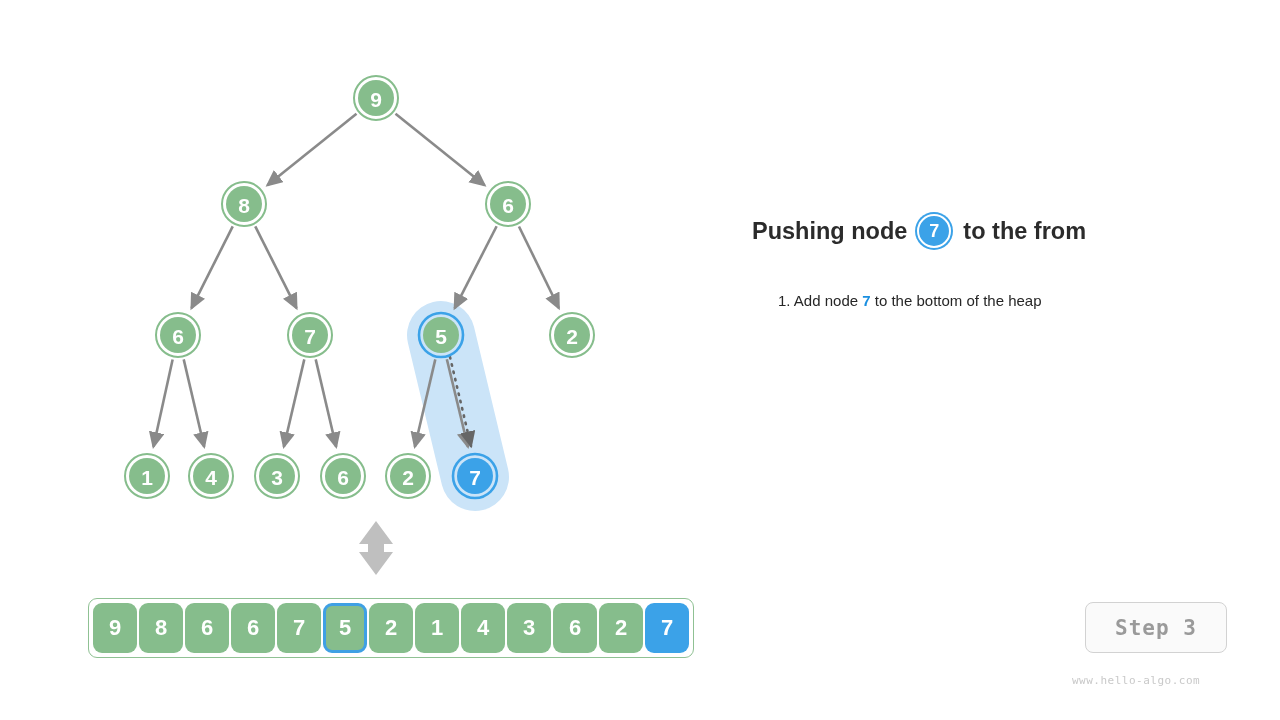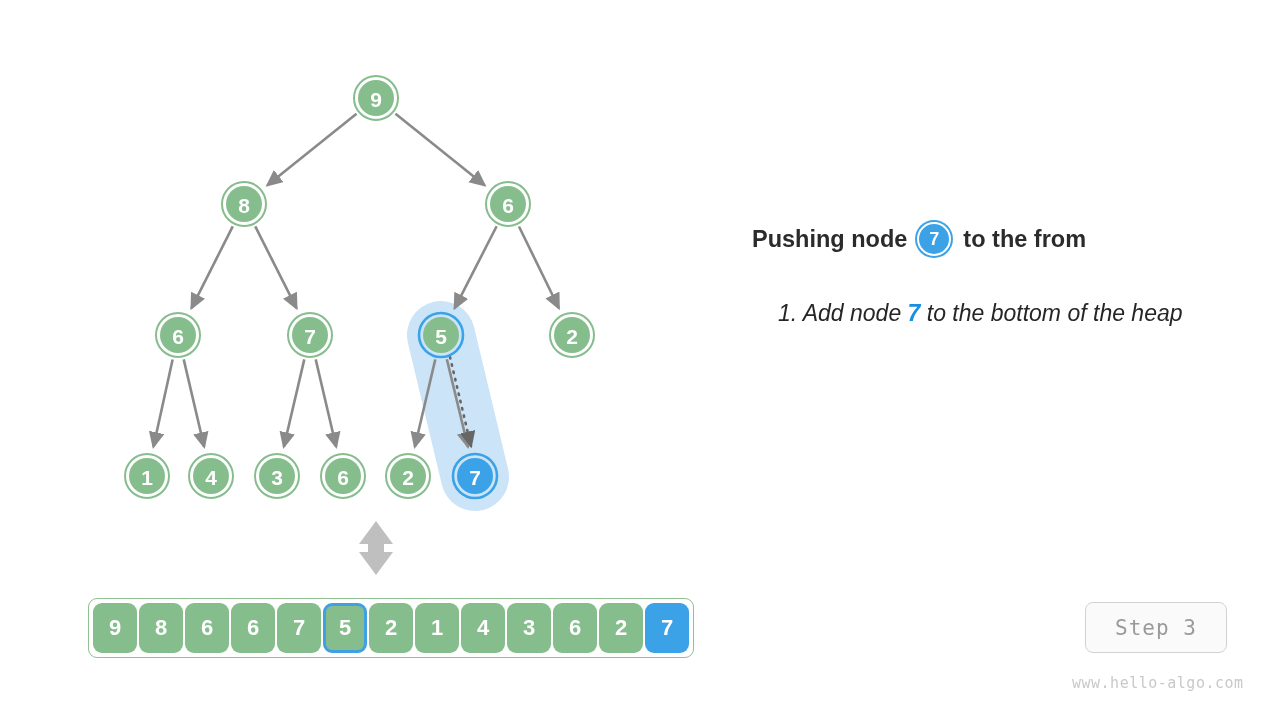--- a/index.html
+++ b/index.html
@@ -78,21 +78,20 @@
     background: #3ba2e8;
   }
 
   
   #panel {
     position: absolute;
     left: 752px;
     top: 0;
     width: 500px;
     height: 620px;
-    margin-top: 8px;
   }
   #title {
     position: absolute;
     left: 0;
     top: 214px;
     font-size: 23.5px;
     font-weight: bold;
     color: #2b2b2b;
     white-space: nowrap;
     display: flex;
@@ -112,24 +111,23 @@
     border: 2px solid #ffffff;
     box-shadow: 0 0 0 2px #3ba2e8;
     color: #ffffff;
     font-size: 18px;
     font-weight: 600;
     box-sizing: border-box;
   }
   .step-line {
     position: absolute;
     left: 26px;
-    font-size: 23px;
+    font-size: 15px;
     color: #262626;
     white-space: nowrap;
-    font-style: italic;
   }
   #step1 { top: 292px; }
   #step2 { top: 345px; }
   .blue-num { color: #1a8fe0; font-weight: bold; }
   .green-num { color: #3ba24d; font-weight: bold; }
 
   #hint {
     position: absolute;
     left: 752px;
     top: 396px;
@@ -151,30 +149,30 @@
     height: 51px;
     box-sizing: border-box;
     border: 1px solid #d2d2d2;
     border-radius: 8px;
     background: #fafafa;
     display: flex;
     align-items: center;
     justify-content: center;
     font-family: "DejaVu Sans Mono", monospace;
     font-size: 21px;
-    font-weight: normal;
+    font-weight: bold;
     color: #9a9a9a;
     letter-spacing: 1px;
   }
   #watermark {
     position: absolute;
     left: 1072px;
     top: 674px;
     font-family: "DejaVu Sans Mono", monospace;
-    font-size: 15px;
+    font-size: 11px;
     color: #c9c9c9;
     letter-spacing: 0.5px;
   }
 </style>
 </head>
 <body>
 
 <div id="stage">
 
   <div id="diagram">

